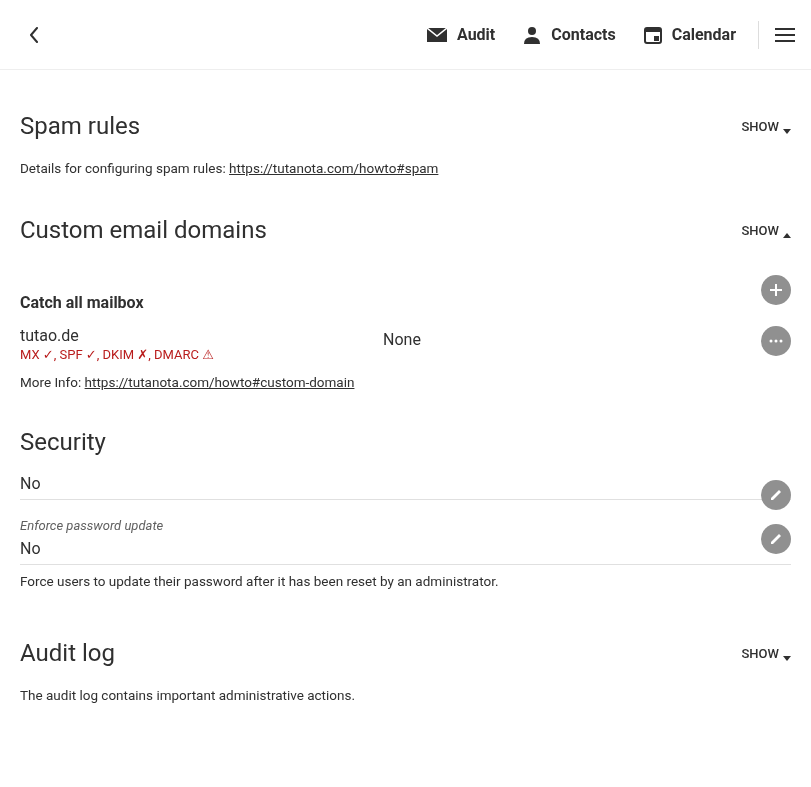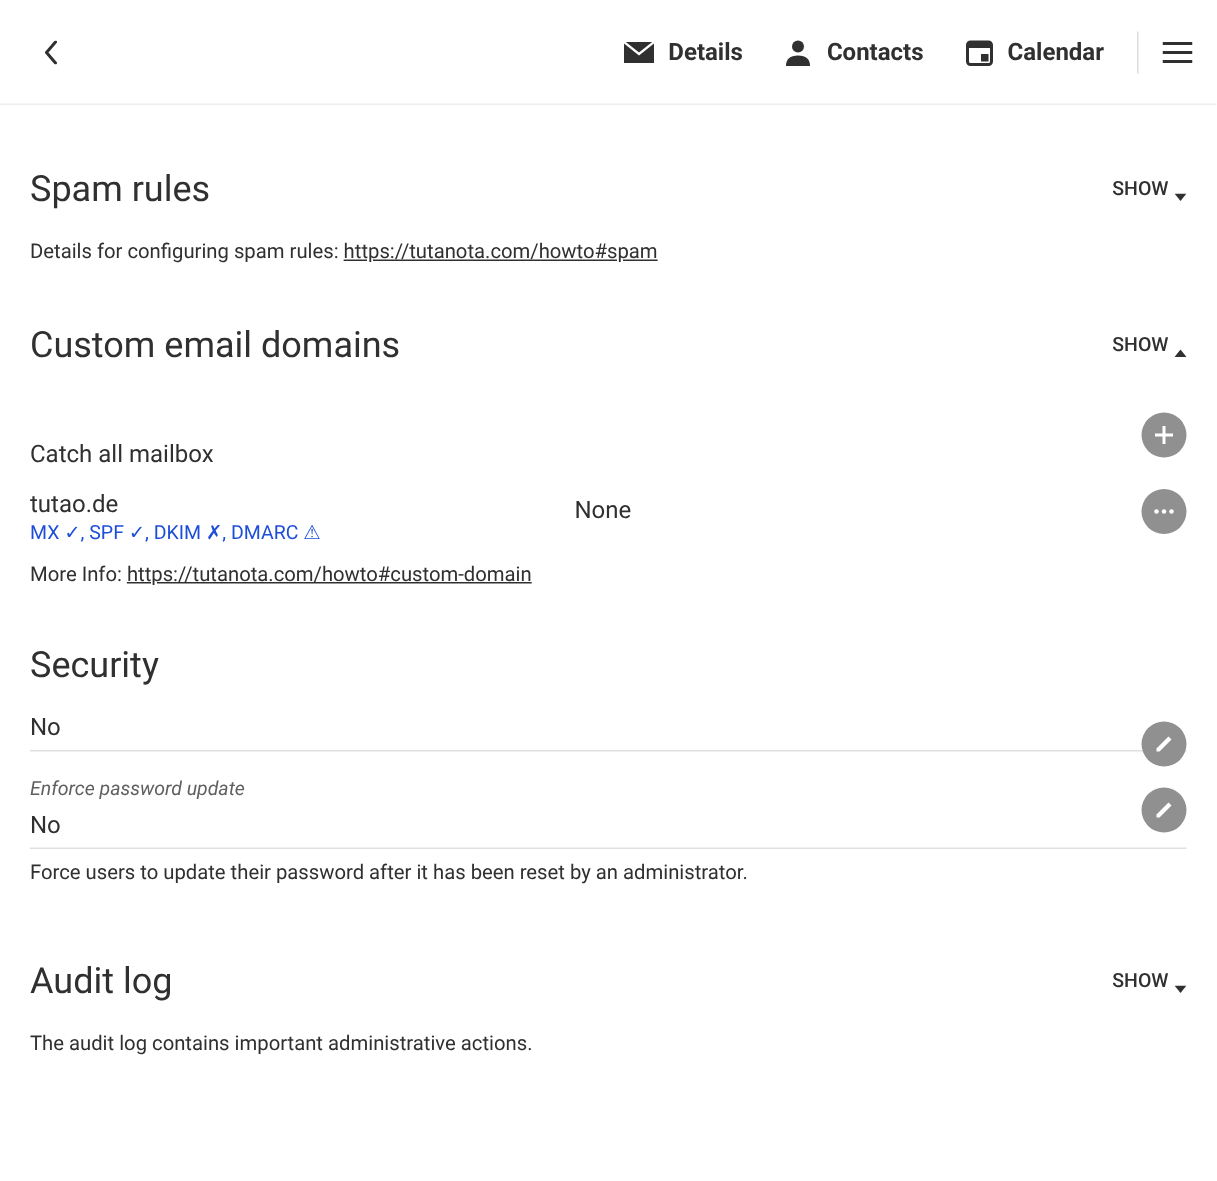--- a/index.html
+++ b/index.html
@@ -99,21 +99,21 @@
       display: flex;
       align-items: center;
     }
     .col-domain {
       flex: 0 0 363px;
       font-weight: 700;
       font-size: 16px;
     }
     .col-catchall {
       flex: 1;
-      font-weight: 400;
+      font-weight: 700;
       font-size: 16px;
       margin-top: 25px;
     }
     .col-action {
       flex: 0 0 40px;
       display: flex;
       justify-content: flex-end;
     }
     .circle-btn {
       width: 30px;
@@ -133,21 +133,21 @@
     }
     .domain-cell {
       flex: 0 0 363px;
     }
     .domain-name {
       font-size: 16px;
       color: #303030;
     }
     .domain-status {
       font-size: 13px;
-      color: #1d4ed8;
+      color: #b91c1c;
       margin-top: 2px;
     }
     .catchall-cell {
       flex: 1;
       font-size: 16px;
       padding-top: 4px;
     }
     .more-info {
       font-size: 13.5px;
       margin-top: 12px;
@@ -204,21 +204,21 @@
     <svg width="10" height="16" viewBox="0 0 10 16">
         <path d="M8 1 L2 8 L8 15" stroke="#303030" stroke-width="2" fill="none" stroke-linecap="round" stroke-linejoin="round"></path>
       </svg>
   </div>
   <div class="spacer"></div>
   <div class="nav-item">
     <svg width="20" height="14" viewBox="0 0 20 14">
         <rect x="0" y="0" width="20" height="14" fill="#303030"></rect>
         <path d="M0 0 L10 8 L20 0" stroke="#fff" stroke-width="1.5" fill="none"></path>
       </svg>
-    <span>Details</span>
+    <span>Audit</span>
   </div>
   <div class="nav-item">
     <svg width="18" height="18" viewBox="0 0 18 18">
         <circle cx="9" cy="5" r="4" fill="#303030"></circle>
         <path d="M1 18 Q1 11 9 11 Q17 11 17 18 Z" fill="#303030"></path>
       </svg>
     <span>Contacts</span>
   </div>
   <div class="nav-item">
     <svg width="18" height="18" viewBox="0 0 18 18">

